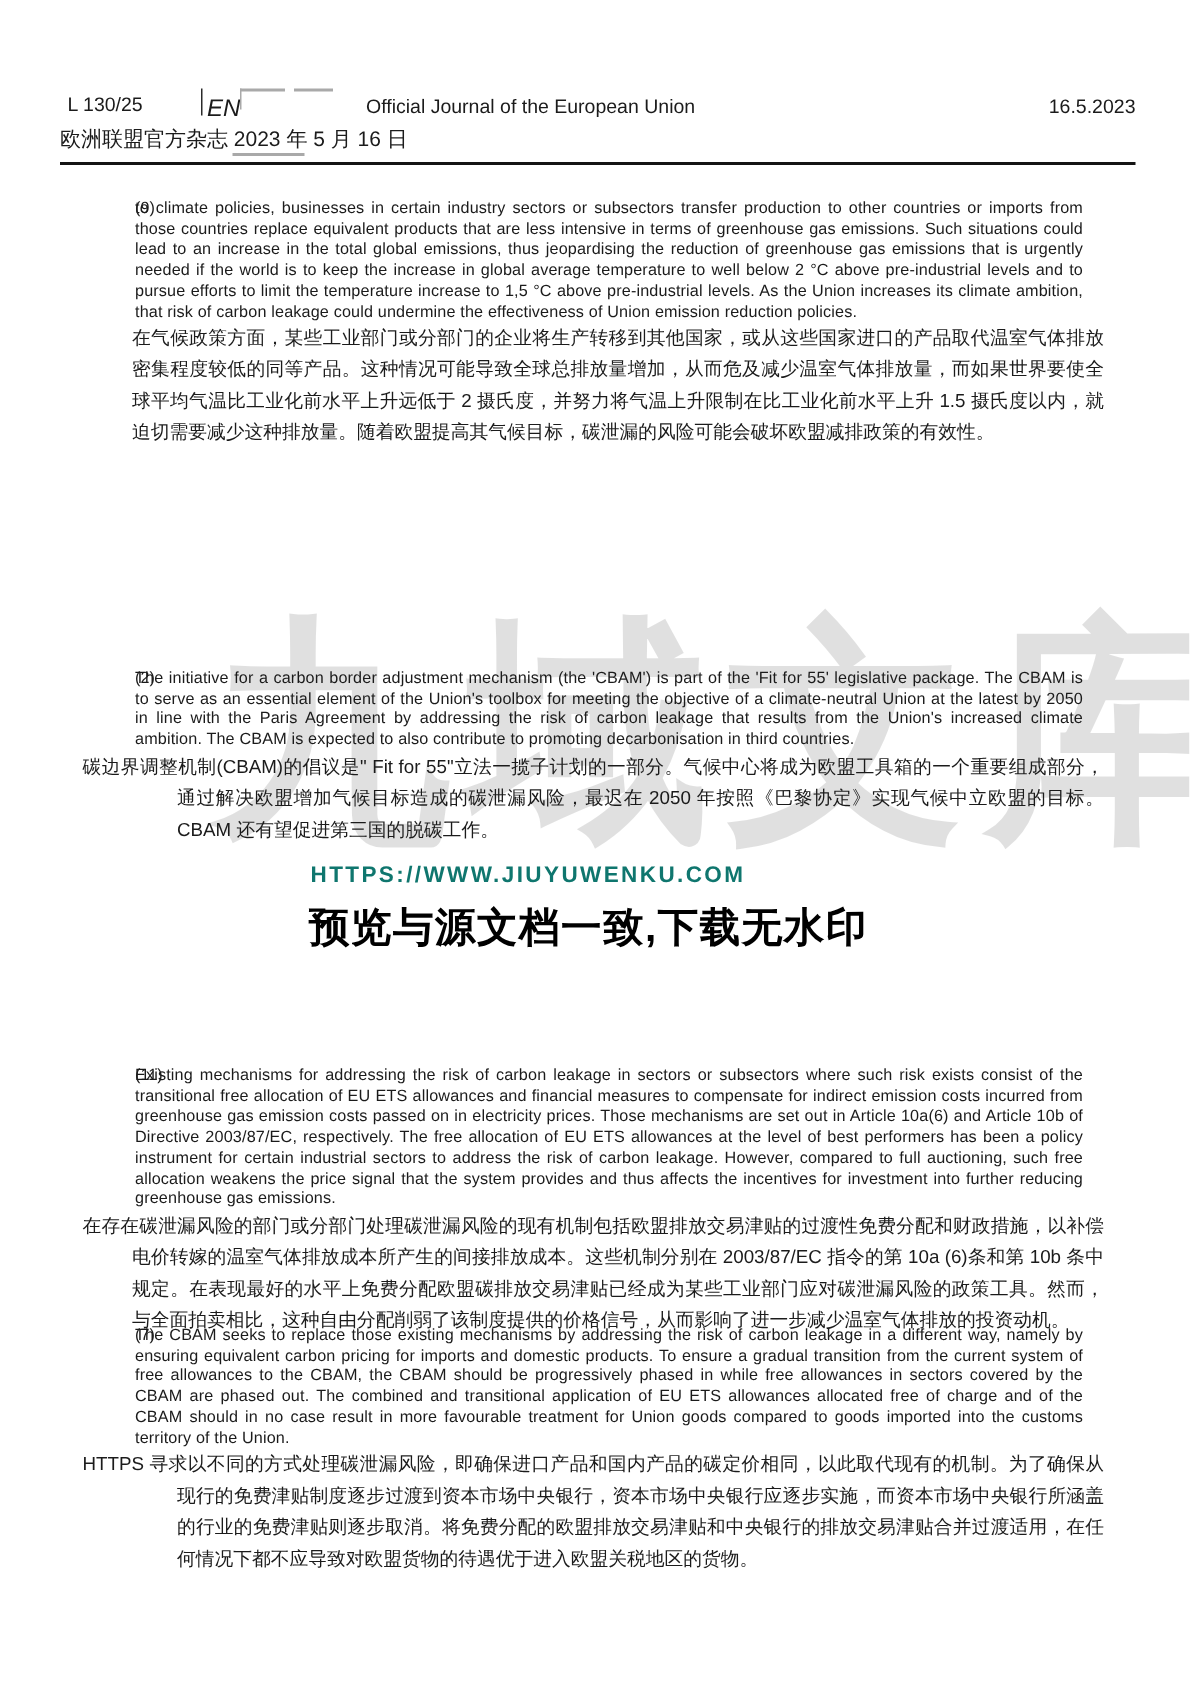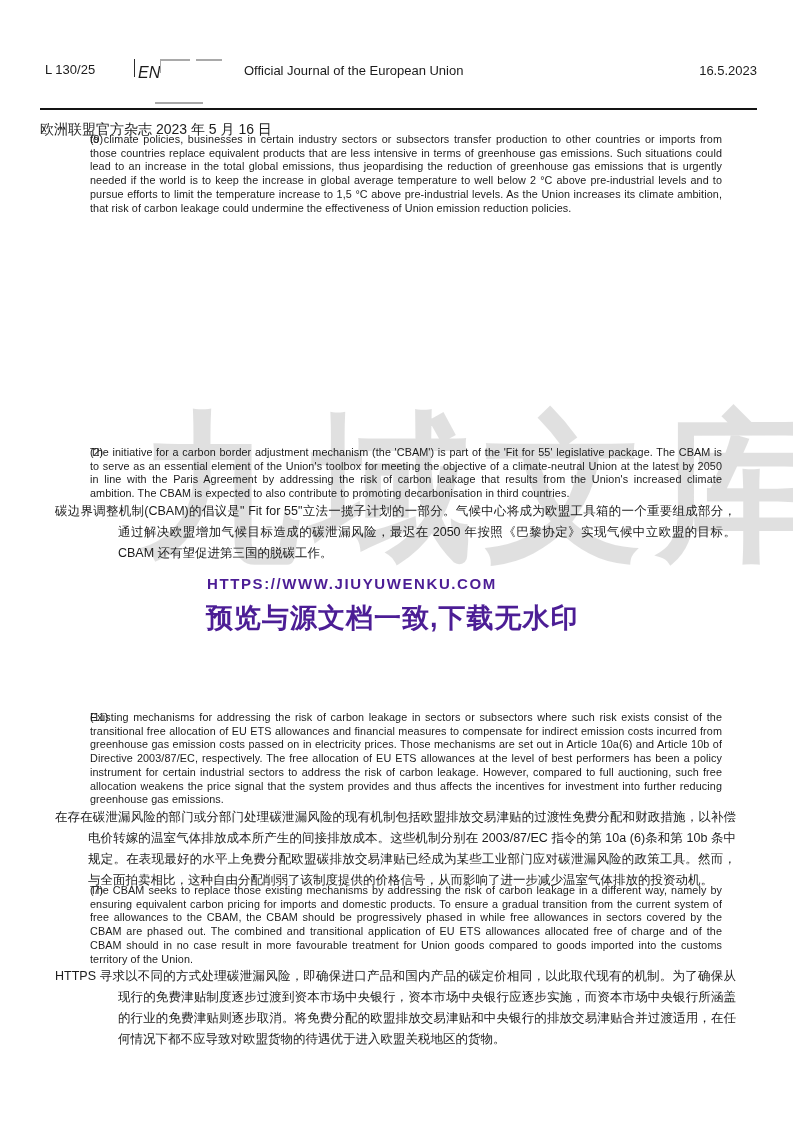--- a/index.html
+++ b/index.html
@@ -8,37 +8,37 @@
     background:#ffffff; overflow:hidden;
     font-family:"Liberation Sans","DejaVu Sans",sans-serif;
     color:#1b1b1b;
   }
   
   .hdr-abs { position:absolute; white-space:nowrap; }
   .h-pageno { left:45px; top:62px; font-size:13px; }
   .h-en     { left:138px; top:64px; font-size:16px;font-style:italic; }
   .h-title  { left:244px; top:63px; font-size:13px; }
   .h-date   { right:36px; top:63px; font-size:13px; }
-  .h-cn     { left:40px; top:84px; font-size:14px;margin-top:37px; }
+  .h-cn     { left:40px; top:84px; font-size:14px; }
   .h-rule   { position:absolute; left:40px; right:36px; top:108px; height:2px; background:#141414; }
   .mark { position:absolute; background:#a9a9a9; }
   .mark-dark { position:absolute; background:#2a2a2a; }
   
   .wm-layer { position:absolute; inset:0; z-index:1; pointer-events:none; }
   .wm-brand {
     position:absolute; left:140px; top:408px; font-size:160px; line-height:1;
     font-weight:bold; letter-spacing:12px; color:rgba(0,0,0,0.12); white-space:nowrap;
   }
   .wm-url {
     position:absolute; left:207px; top:575px; font-size:15px; font-weight:bold;
-    letter-spacing:1.6px; color:#4c1d95; white-space:nowrap;
+    letter-spacing:1.6px; color:#0f766e; white-space:nowrap;
   }
   .wm-slogan {
     position:absolute; left:206px; top:600px; font-size:27px; font-weight:bold;
-    letter-spacing:1px; color:#4c1d95; white-space:nowrap;
+    letter-spacing:1px; color:#000000; white-space:nowrap;
   }
   
   .doc-body { position:absolute; inset:0; z-index:2; }
   .clause { position:absolute; left:90px; width:632px; }
   .clause p { margin:0; }
   .num { position:absolute; left:0; top:0; font-size:10.8px; line-height:13.7px; }
   .en {
     margin-left:32px; font-size:10.8px; line-height:13.7px;
     text-align:justify; letter-spacing:0.1px;
   }
@@ -72,20 +72,21 @@
   <div class="hdr-abs h-date">16.5.2023</div>
   <div class="hdr-abs h-cn">欧洲联盟官方杂志 2023 年 5 月 16 日</div>
   <div class="mark" style="left:155px; top:102px; width:48px; height:2px;"></div>
   <div class="h-rule"></div>
 
   <div class="doc-body">
 
     <section class="clause" style="top:133px;">
       <span class="num">(9)</span>
       <p class="en mt4">to climate policies, businesses in certain industry sectors or subsectors transfer production to other countries or imports from those countries replace equivalent products that are less intensive in terms of greenhouse gas emissions. Such situations could lead to an increase in the total global emissions, thus jeopardising the reduction of greenhouse gas emissions that is urgently needed if the world is to keep the increase in global average temperature to well below 2 °C above pre-industrial levels and to pursue efforts to limit the temperature increase to 1,5 °C above pre-industrial levels. As the Union increases its climate ambition, that risk of carbon leakage could undermine the effectiveness of Union emission reduction policies.</p>
+      <p class="cn flat88 mt6">在气候政策方面，某些工业部门或分部门的企业将生产转移到其他国家，或从这些国家进口的产品取代温室气体排放密集程度较低的同等产品。这种情况可能导致全球总排放量增加，从而危及减少温室气体排放量，而如果世界要使全球平均气温比工业化前水平上升远低于 2 摄氏度，并努力将气温上升限制在比工业化前水平上升 1.5 摄氏度以内，就迫切需要减少这种排放量。随着欧盟提高其气候目标，碳泄漏的风险可能会破坏欧盟减排政策的有效性。</p>
     </section>
 
     <section class="clause" style="top:446px;">
       <span class="num">(2)</span>
       <p class="en">The initiative for a carbon border adjustment mechanism (the 'CBAM') is part of the 'Fit for 55' legislative package. The CBAM is to serve as an essential element of the Union's toolbox for meeting the objective of a climate-neutral Union at the latest by 2050 in line with the Paris Agreement by addressing the risk of carbon leakage that results from the Union's increased climate ambition. The CBAM is expected to also contribute to promoting decarbonisation in third countries.</p>
       <p class="cn hang118 mt5">碳边界调整机制(CBAM)的倡议是" Fit for 55"立法一揽子计划的一部分。气候中心将成为欧盟工具箱的一个重要组成部分，通过解决欧盟增加气候目标造成的碳泄漏风险，最迟在 2050 年按照《巴黎协定》实现气候中立欧盟的目标。CBAM 还有望促进第三国的脱碳工作。</p>
     </section>
 
     <section class="clause" style="top:664px;margin-top:47px;">
       <span class="num">(11)</span>

